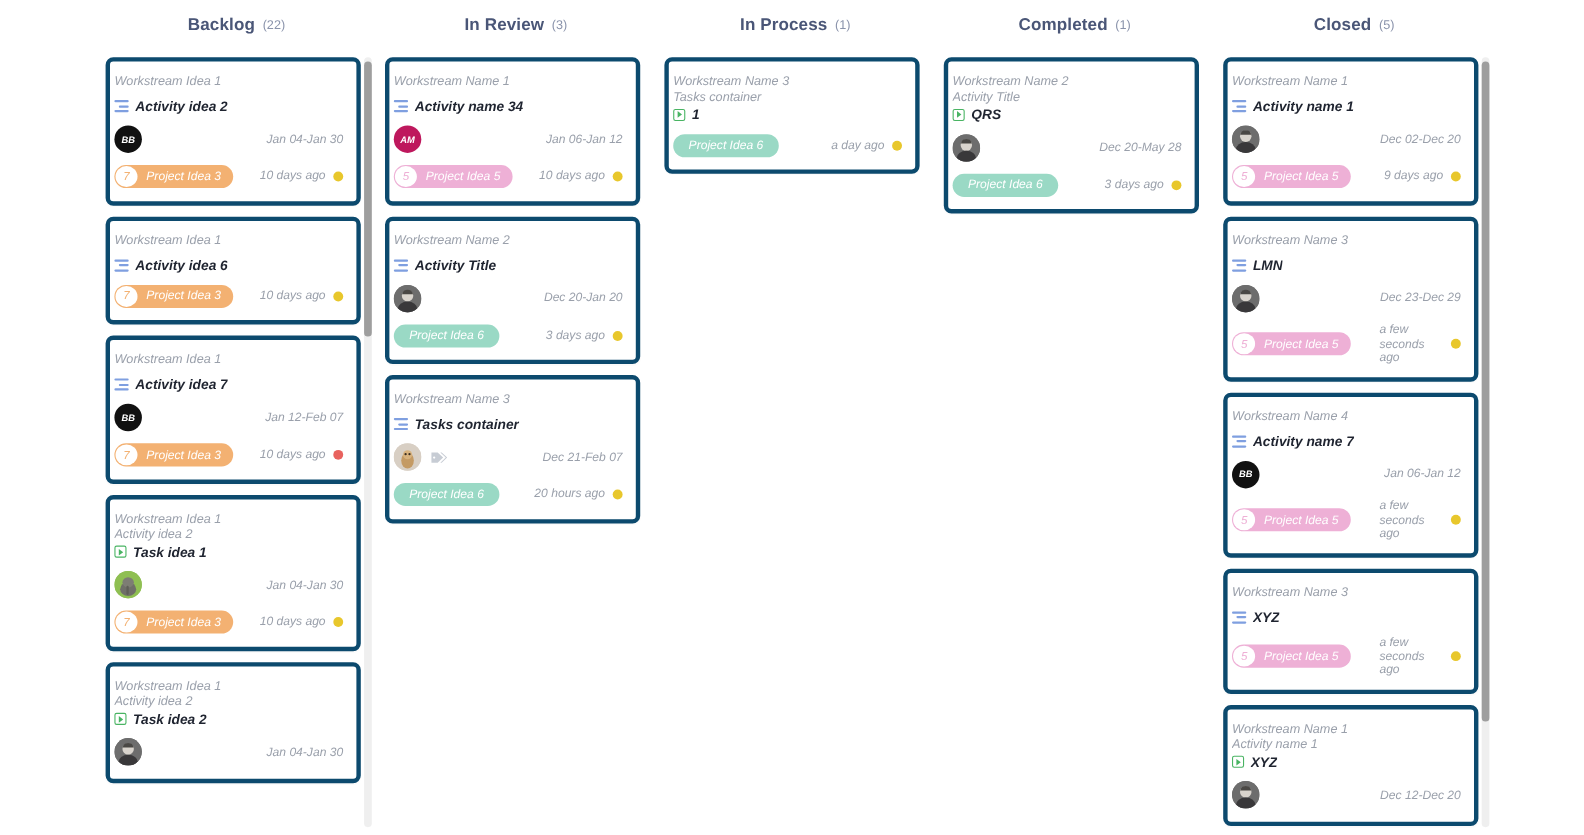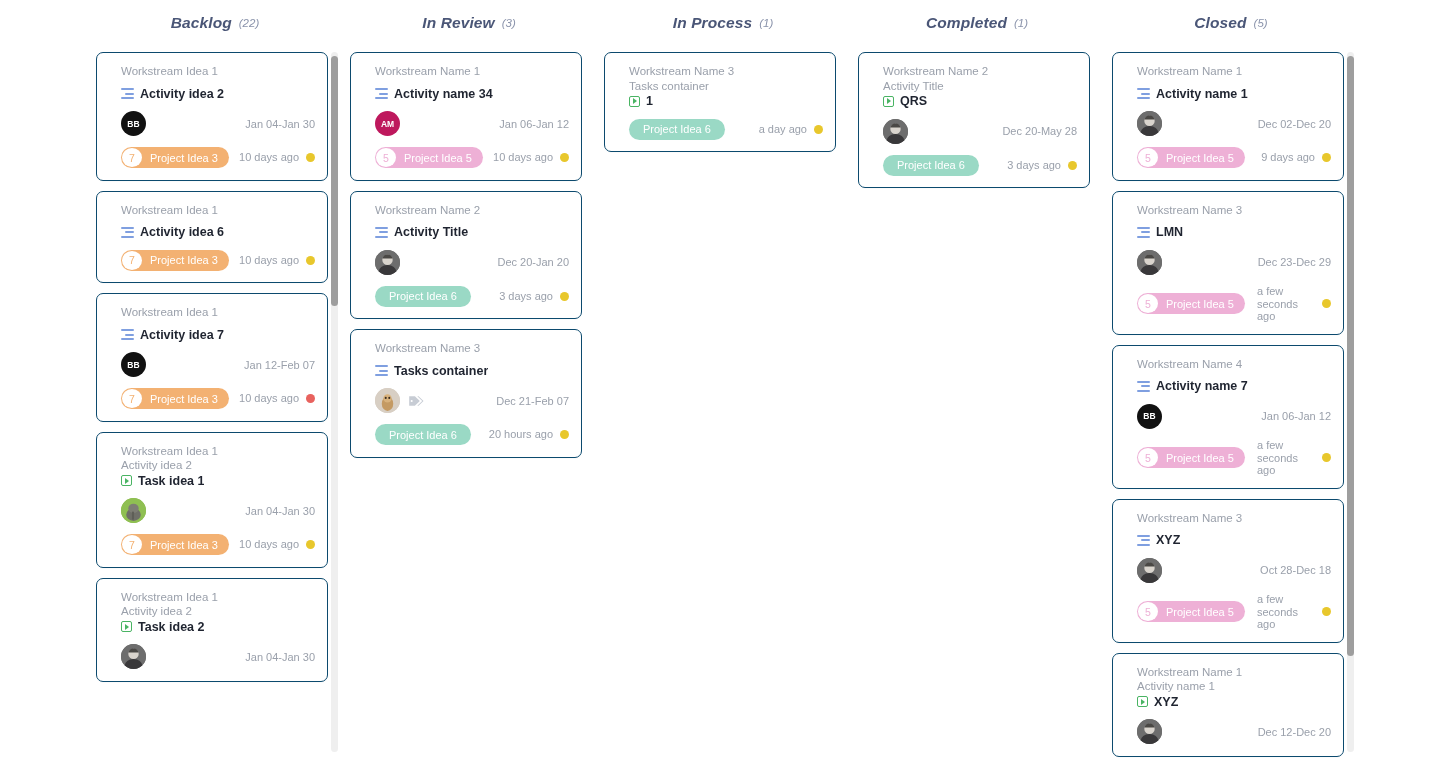--- a/index.html
+++ b/index.html
@@ -10,21 +10,20 @@
     overflow: hidden;
   }
 
   .board { position: relative; width: 1440px; height: 759px; }
 
   
   .headers {
     position: absolute; top: 0; left: 0;
     width: 1148px; height: 46px;
     display: flex;
-    font-style: italic;
   }
   .col-head {
     flex: 0 0 254px;
     display: flex; align-items: center; justify-content: center;
     gap: 7px;
     height: 46px;
   }
   .col-head:first-child { margin-left: 88px; }
   .col-head-title {
     font-size: 15.5px; font-weight: 700; color: #4a5677;
@@ -57,25 +56,26 @@
     background: #efefef; border-radius: 4px;
   }
   .scroll-thumb {
     position: absolute; left: 0; width: 7px;
     background: #9e9e9e; border-radius: 4px;
   }
 
   
   .card {
     background: #ffffff;
-    border: 1px solid #0c4a6e;
+    border: 4px solid #0c4a6e;
     border-radius: 7px;
-    padding: 11px 12px 11px 24px;
+    padding: 11px 12px 11px 4px;
     margin-bottom: 10px;
     box-shadow: 0 1px 1px rgba(0,0,0,.02);
+    font-style: italic;
   }
   .crumb {
     font-size: 11.5px; color: #9aa0ab; line-height: 14.5px;
     white-space: nowrap; overflow: hidden; text-overflow: ellipsis;
   }
 
   .title-row {
     display: flex; align-items: center; gap: 6px;
     margin-top: 8px;
   }
@@ -550,31 +550,20 @@
           <div class="card">
             <div class="crumb">Workstream Name 3</div>
             <div class="title-row">
               <span class="ico-activity">
                 <i></i>
                 <i></i>
                 <i></i>
               </span>
               <span class="title-text">XYZ</span>
             </div>
-            <div class="mid-row">
-              <span class="avatar photo" style="background: rgb(109, 109, 109);">
-                <svg viewBox="0 0 24 24">
-                  <rect width="24" height="24" fill="#6d6d6d"></rect>
-                  <circle cx="12" cy="9.5" r="5" fill="#d9d4cd"></circle>
-                  <ellipse cx="12" cy="21" rx="8.5" ry="6.5" fill="#39383a"></ellipse>
-                  <path d="M7.2 8.2a4.9 4.9 0 019.6 0z" fill="#4a4845"></path>
-                </svg>
-              </span>
-              <span class="dates">Oct 28-Dec 18</span>
-            </div>
             <div class="bot-row">
               <span class="pill" style="background: rgb(238, 176, 214);">
                 <span class="pill-num" style="color: rgb(238, 176, 214);">5</span>
                 <span class="pill-label">Project Idea 5</span>
               </span>
               <span class="ago wrap">a few seconds ago</span>
               <span class="dot" style="background: rgb(232, 199, 44);"></span>
             </div>
           </div>
           <div class="card">

